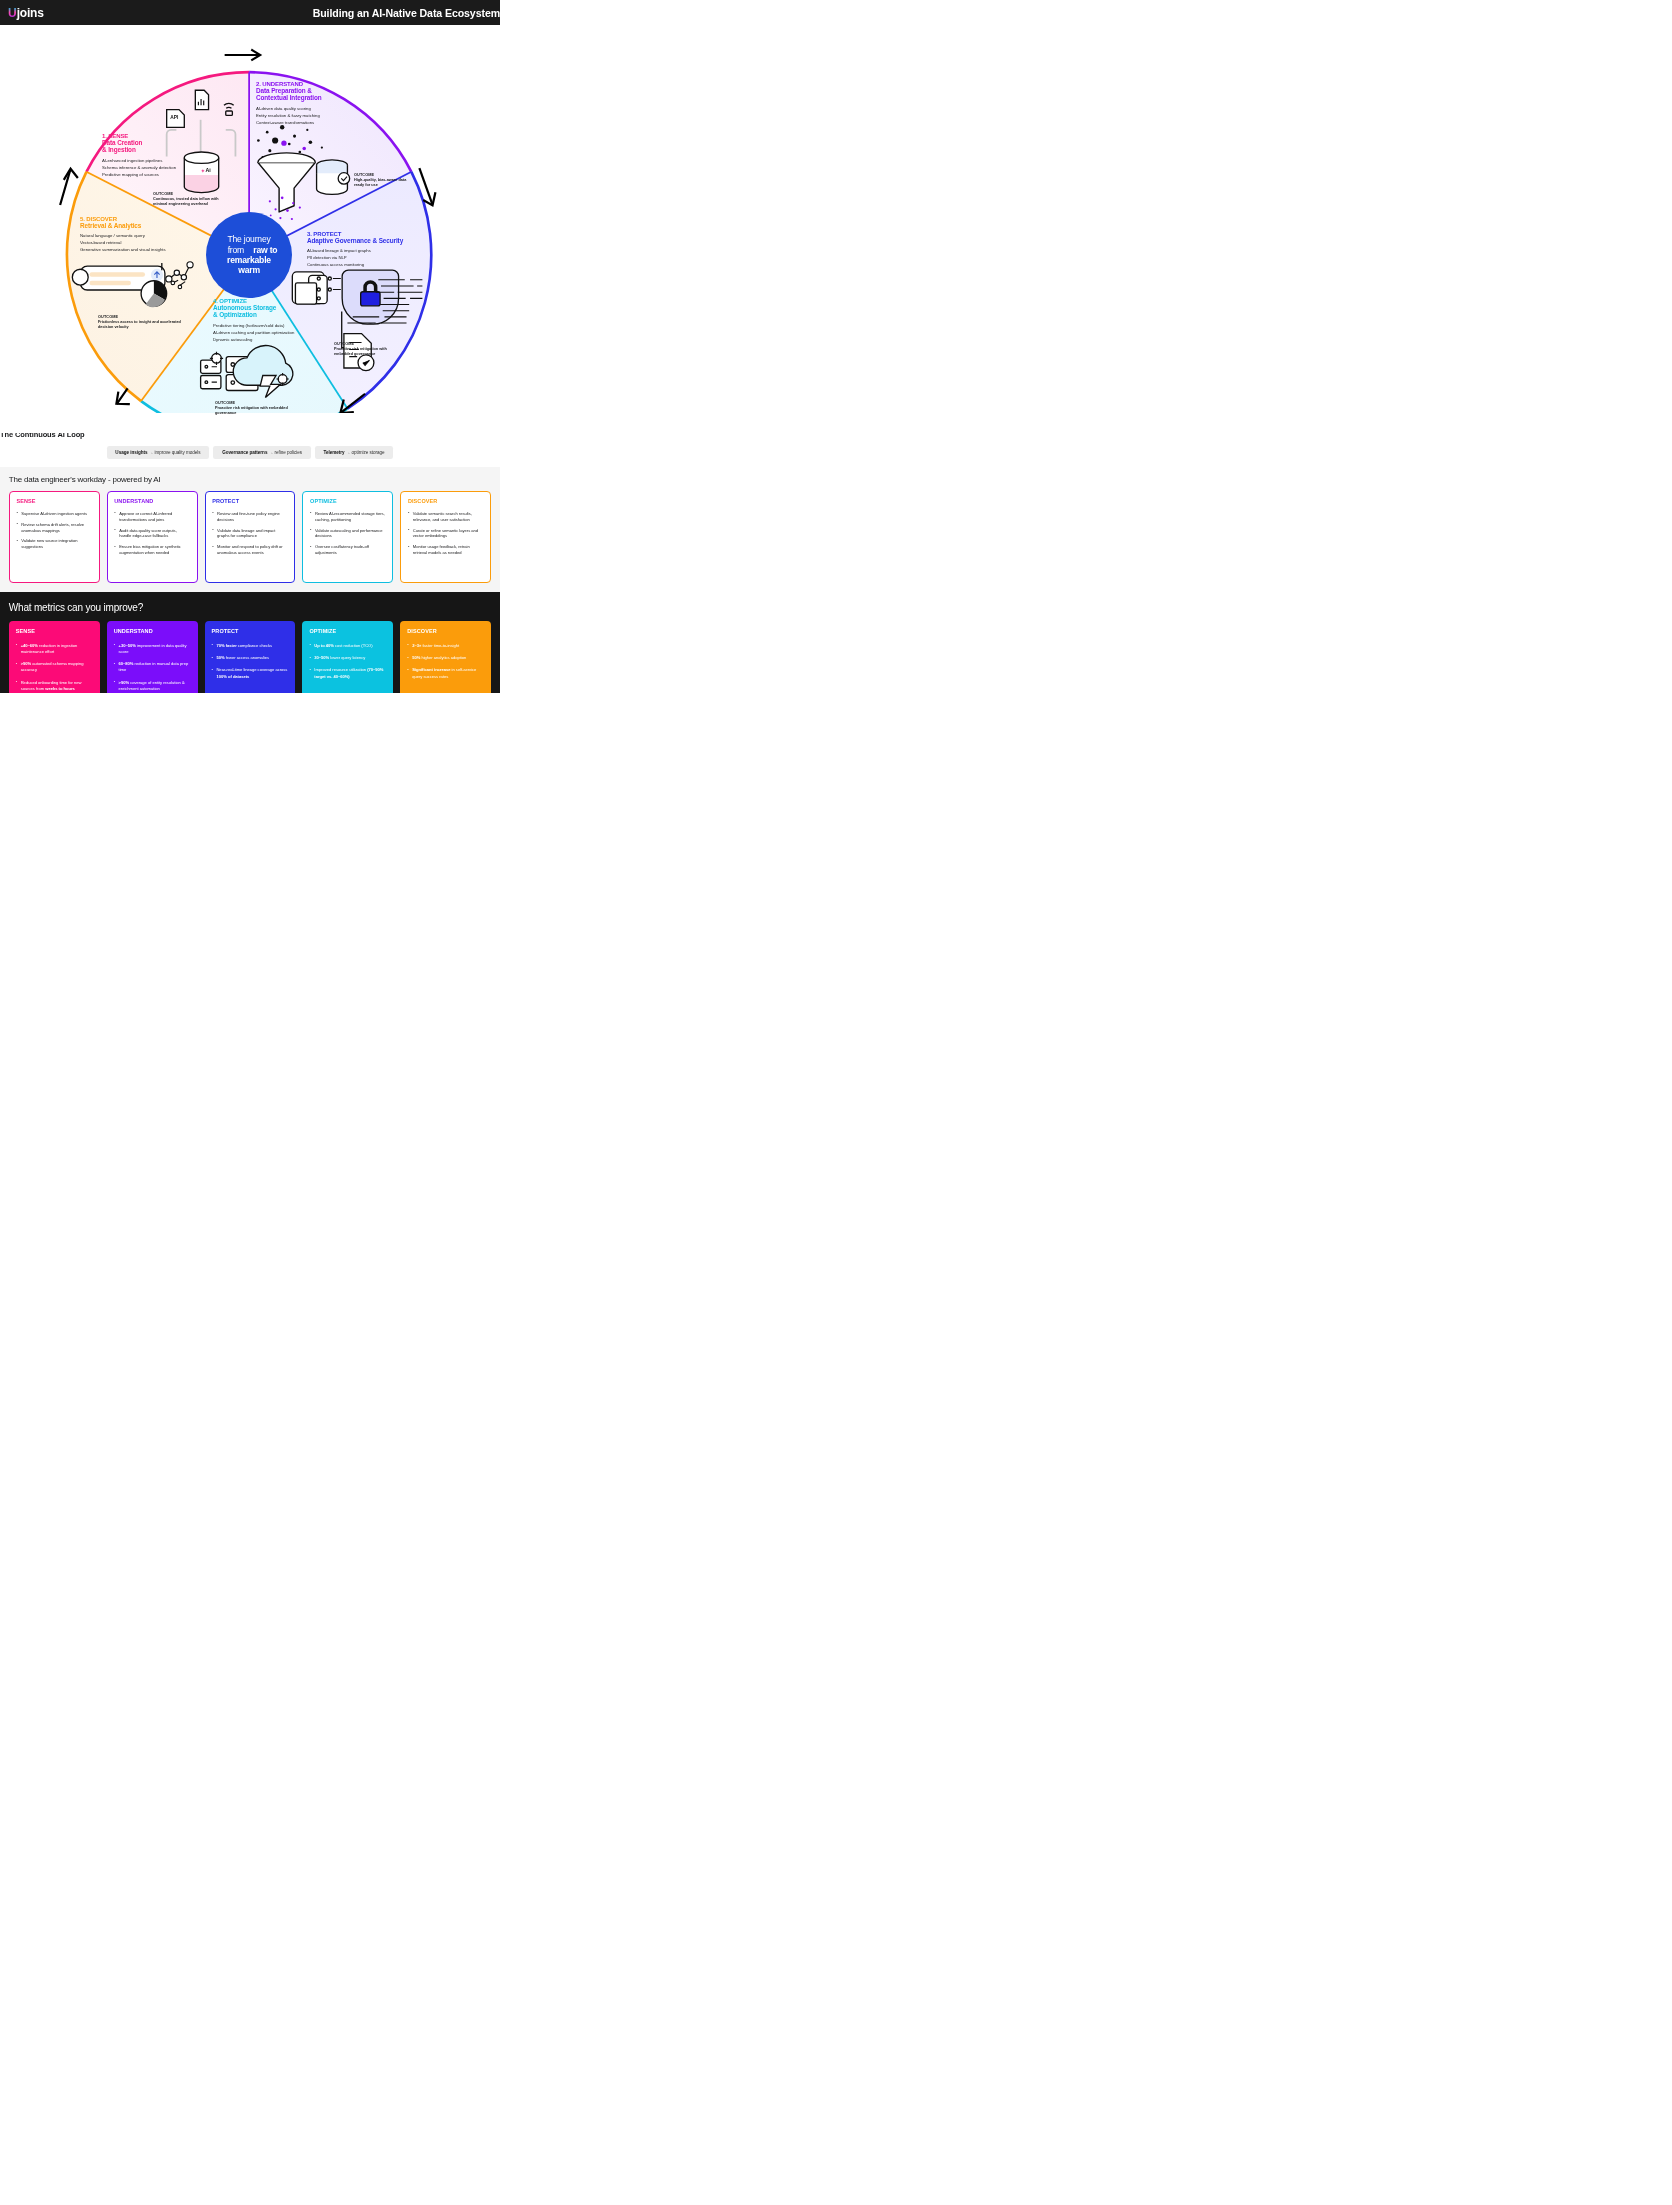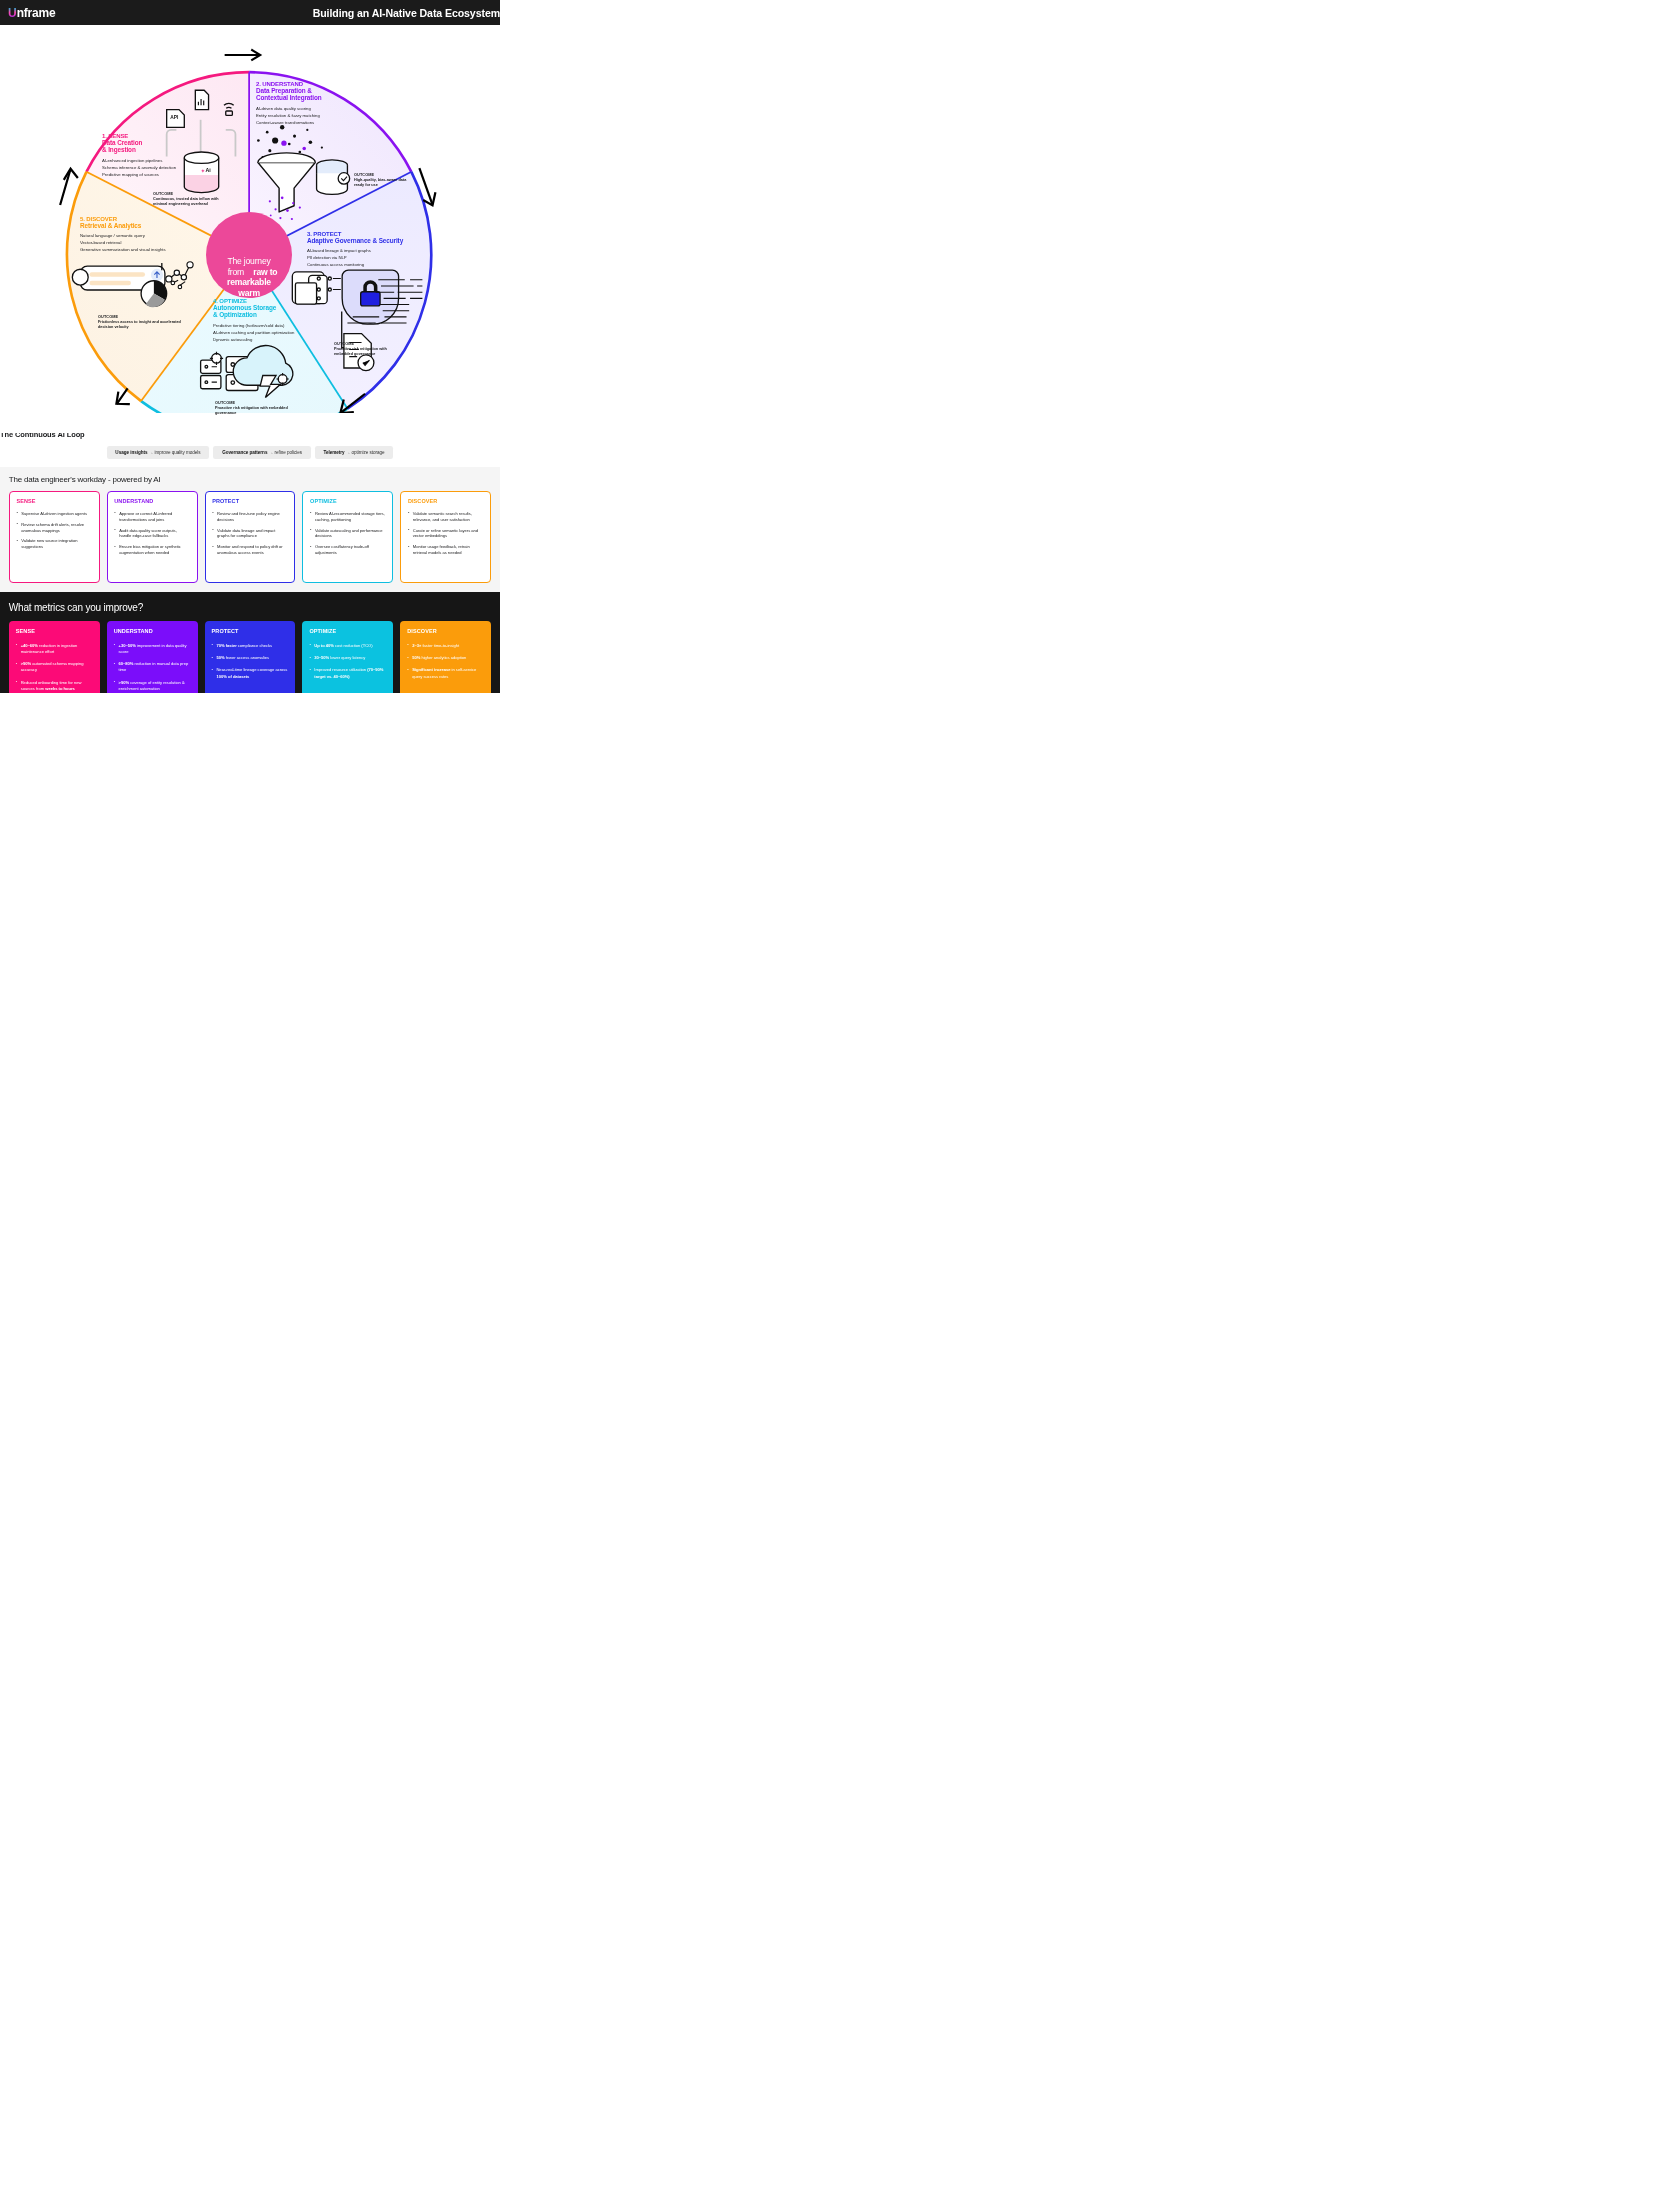--- a/index.html
+++ b/index.html
@@ -40,21 +40,21 @@
   .sec-sub { font-weight:bold; font-size:6.4px; letter-spacing:-0.1px; line-height:1.14; }
   .sec-bullets { margin-top:4px; }
   .sec-bullets div { font-size:4.3px; color:#1c1c1e; line-height:1.62; letter-spacing:-0.02px;}
 
   .outcome { font-size:3.8px; line-height:1.35; }
   .outcome .oc-lab { font-weight:bold; letter-spacing:0.1px; }
   .outcome .oc-txt { font-weight:bold; }
 
   .center-circle {
     position:absolute; width:86px; height:86px; border-radius:50%;
-    background:#ec4899; color:#fff; display:flex; align-items:flex-end;
+    background:#1d4ed8; color:#fff; display:flex; align-items:center;
     justify-content:center; text-align:center;
     left:206px; top:187px;
   }
   .center-circle span { font-size:8.6px; line-height:1.22; letter-spacing:-0.2px; padding:0 7px;}
   .center-circle b { font-weight:bold; }
 
   
   .loop-title { text-align:left; font-size:7.5px; font-weight:bold; letter-spacing:-0.1px; margin-top:-2.6px;}
   .loop-chips { display:flex; justify-content:center; gap:4px; margin-top:6.2px; }
   .chip {
@@ -92,21 +92,21 @@
   }
   .m-card li:before { content:"•"; position:absolute; left:0; top:-0.4px; }
   .m-card li b { font-weight:bold; }
 </style>
 </head>
 <body>
 
 <div class="header">
   <div class="logo">
     <span class="logo-u">U</span>
-      <span class="logo-rest">nframe</span>
+      <span class="logo-rest">joins</span>
   </div>
   <div class="header-title">Building an AI-Native Data Ecosystem</div>
 </div>
 
 <div class="wheel-stage">
 
   <svg class="wheel-svg" width="500" height="388" viewBox="0 0 1134 880">
     <defs>
       <linearGradient id="gSense" x1="0" y1="1" x2="1" y2="0">
         <stop offset="0%" stop-color="#fff6fb"></stop>

